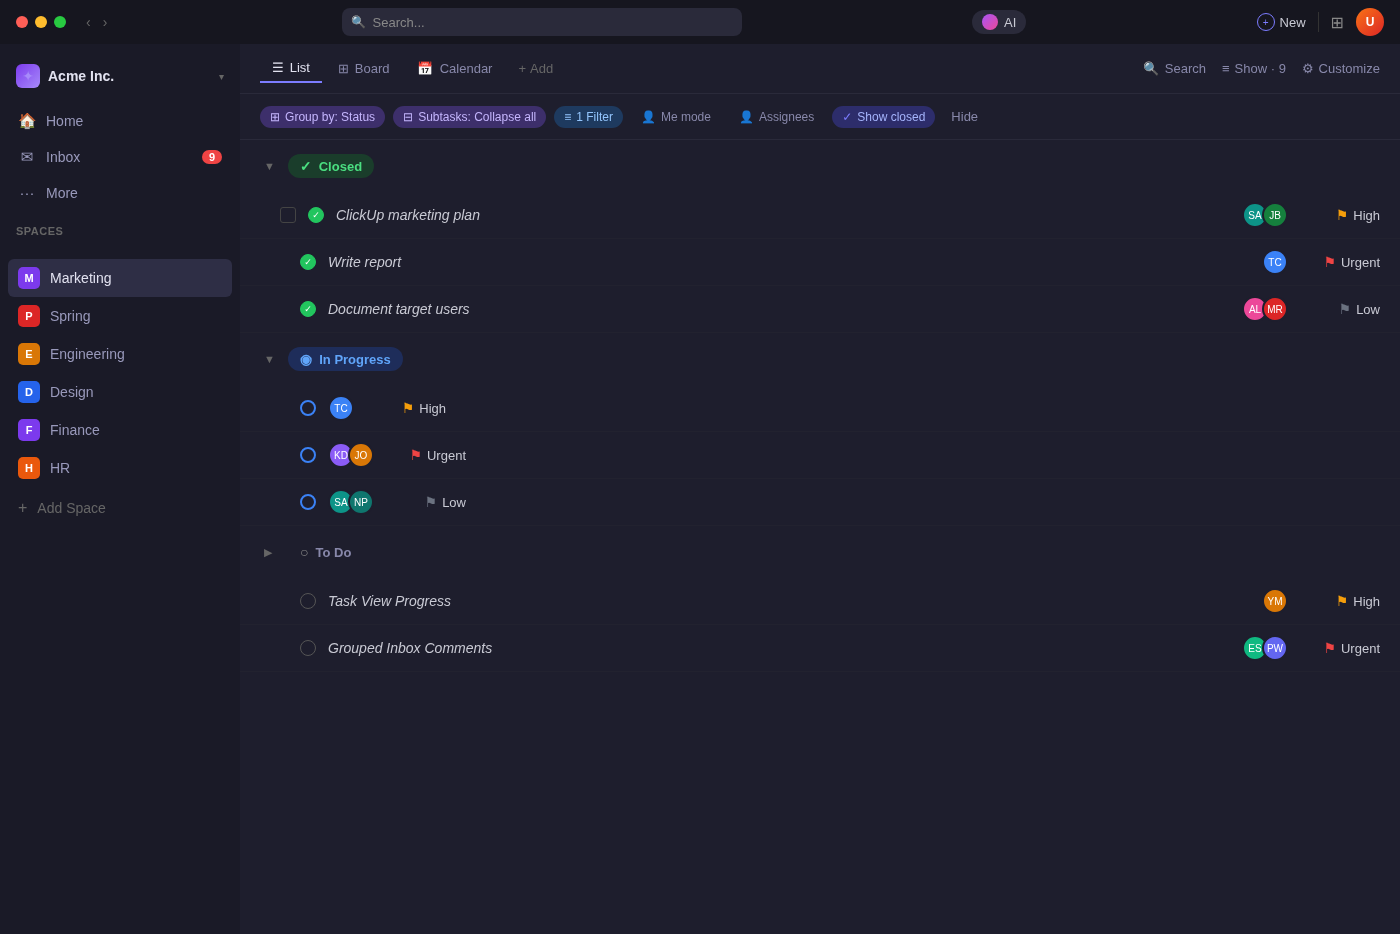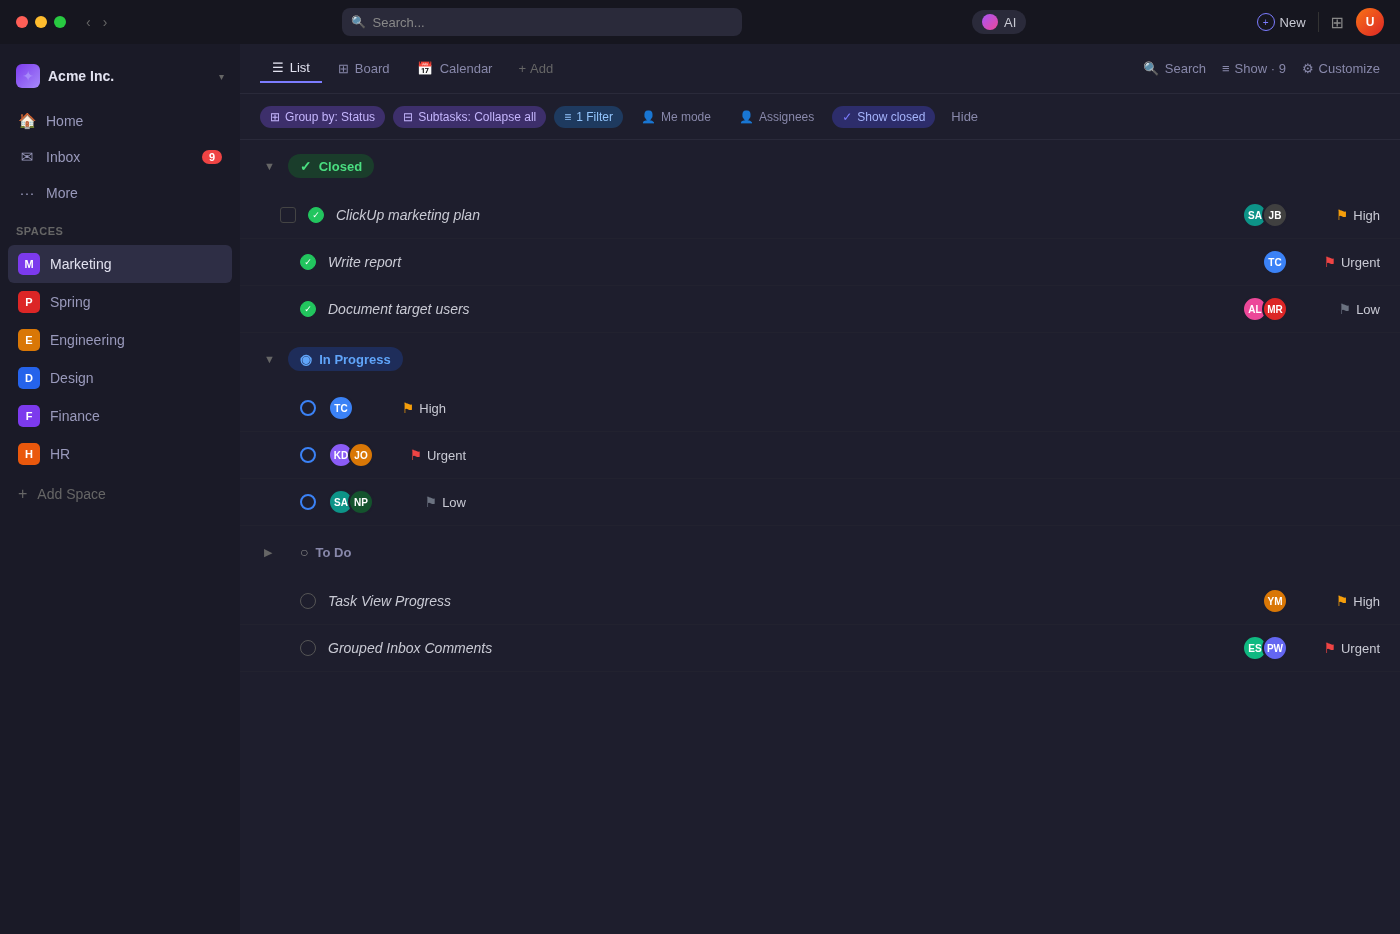--- a/index.html
+++ b/index.html
@@ -180,21 +180,21 @@
     .inbox-badge {
       margin-left: auto;
       background: #ef4444;
       color: white;
       font-size: 11px;
       font-weight: 600;
       border-radius: 10px;
       padding: 1px 7px;
     }
     .spaces-header {
-      padding: 16px 16px 8px;
+      padding: 16px 16px 22px;
       font-size: 11px;
       font-weight: 600;
       color: #666;
       text-transform: uppercase;
       letter-spacing: 0.5px;
     }
     .space-item {
       display: flex;
       align-items: center;
       gap: 10px;
@@ -419,21 +419,21 @@
     }
 
     
     .av-img {
       width: 26px; height: 26px;
       border-radius: 50%;
       border: 2px solid #1e1e2d;
       flex-shrink: 0;
       overflow: hidden;
       display: flex; align-items: center; justify-content: center;
-      font-size: 10px; font-weight: 700; color: white;
+      font-size: 10px; font-weight: 400; color: white;
     }
     .av-group {
       display: flex;
     }
     .av-group .av-img:not(:first-child) {
       margin-left: -6px;
     }
   </style>
 </head>
 <body>
@@ -600,21 +600,21 @@
       <span>Closed</span>
     </div>
   </div>
         <div class="task-row main-task">
 
       <div style="width:16px;height:16px;border:1.5px solid #444;border-radius:3px;flex-shrink:0;"></div>
       <div class="task-checkbox closed">✓</div>
       <span class="task-name">ClickUp marketing plan</span>
       <div class="av-group">
     <div class="av-img" style="background:#0d9488">SA</div>
-            <div class="av-img" style="background:#404040">JB</div>
+            <div class="av-img" style="background:#15803d">JB</div>
   </div>
       <div class="priority-badge">
         <span class="priority-flag" style="color:#f59e0b;">⚑</span>
         <span style="color:#c9cad4;font-size:13px;">High</span>
       </div>
     </div>
         <div class="task-row">
 
       <div class="task-checkbox closed">✓</div>
       <span class="task-name">Write report</span>
@@ -667,21 +667,21 @@
       <div class="priority-badge">
         <span class="priority-flag" style="color:#ef4444;">⚑</span>
         <span style="color:#c9cad4;font-size:13px;">Urgent</span>
       </div>
     </div>
         <div class="task-row">
 
       <div class="task-checkbox in-progress"></div>
       <div class="av-group">
     <div class="av-img" style="background:#0d9488">SA</div>
-            <div class="av-img" style="background:#14532d">NP</div>
+            <div class="av-img" style="background:#0f766e">NP</div>
   </div>
       <div class="priority-badge">
         <span class="priority-flag" style="color:#6b7280;">⚑</span>
         <span style="color:#c9cad4;font-size:13px;">Low</span>
       </div>
     </div>
         <div class="group-header">
     <span class="group-chevron">▶</span>
     <div class="group-status status-todo">
       <span style="font-size:14px;color:#888;">○</span>

